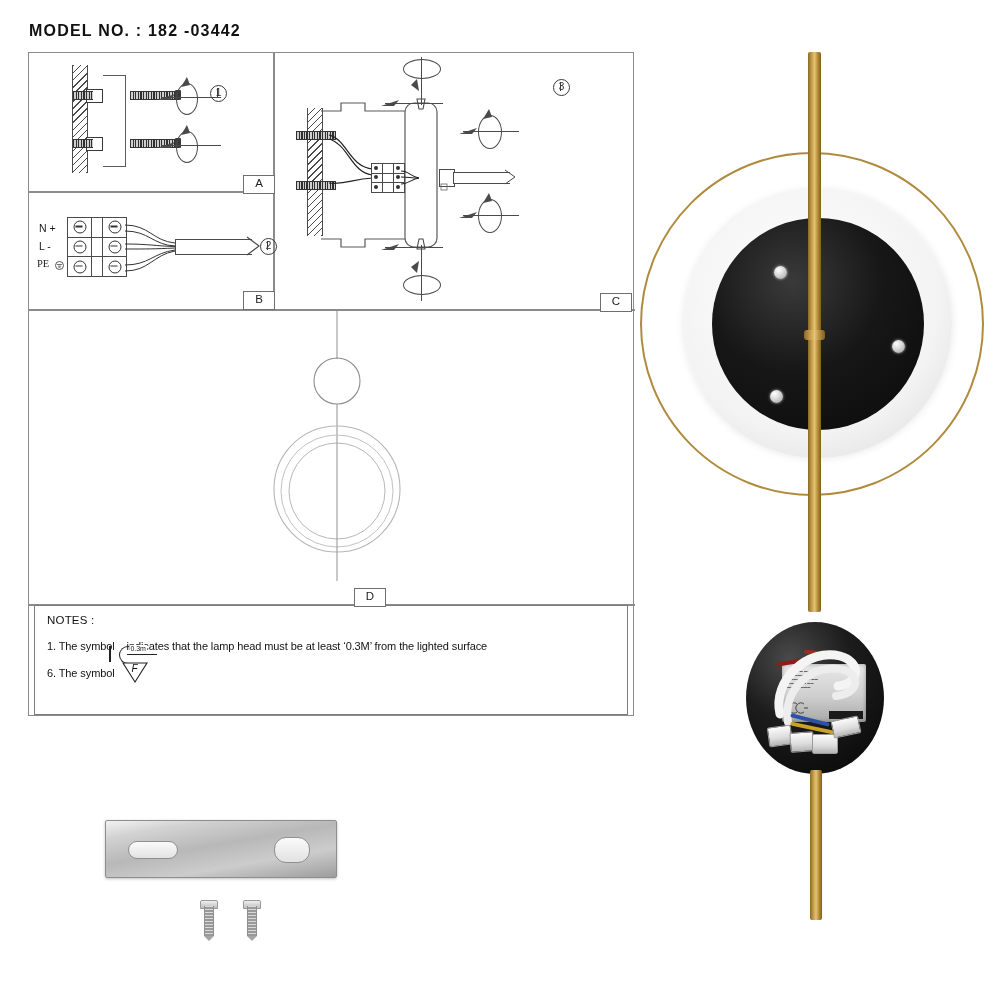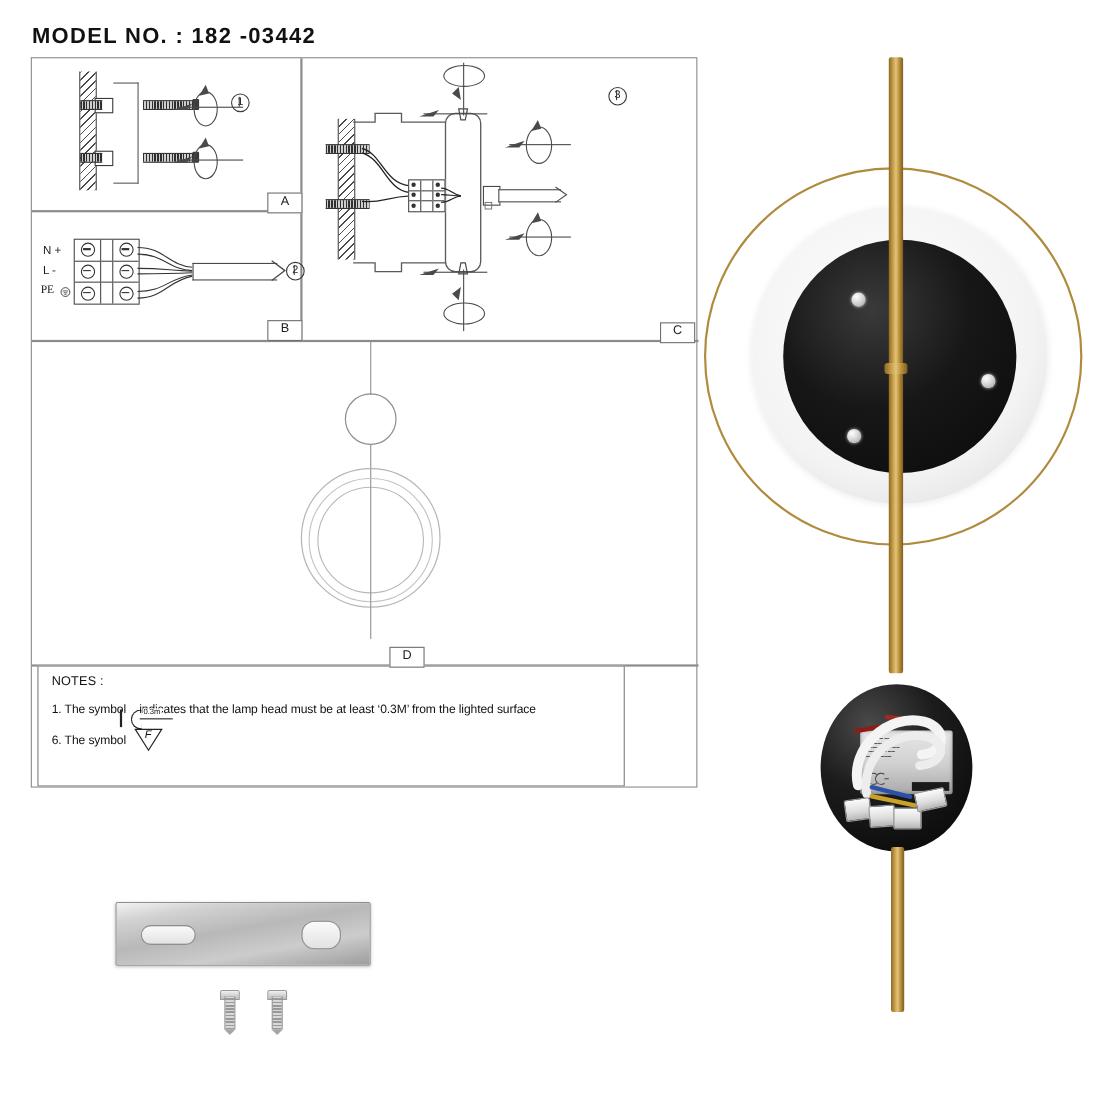--- a/index.html
+++ b/index.html
@@ -9,21 +9,21 @@
     font-family:"Liberation Sans", sans-serif;
     position:relative;
     overflow:hidden;
     color:#1a1a1a;
   }
   .page{position:absolute;inset:0;}
 
   
   #page-title{
     position:absolute;left:29px;top:22px;
-    font-size:20px;letter-spacing:1.2px;font-weight:600;
+    font-size:16px;letter-spacing:1.2px;font-weight:600;
     color:#111;white-space:nowrap;
     font-family:"Liberation Sans", sans-serif;
   }
 
   
   .frame{
     position:absolute;left:28px;top:52px;width:606px;height:664px;
     border:1.6px solid #8b8b8b;box-sizing:border-box;background:#fff;
   }
   .vline{position:absolute;background:#8b8b8b;}
@@ -102,21 +102,21 @@
     content:"";position:absolute;left:1px;top:4px;width:7px;height:1.4px;background:#333;
   }
   .tlabel{
     position:absolute;font-size:10.5px;color:#1a1a1a;white-space:nowrap;
     font-family:"Liberation Sans", sans-serif;
   }
   .cable{position:absolute;border:1.3px solid #4a4a4a;background:#fff;}
 
   
   .notes{
-    position:absolute;left:34px;top:605px;width:534px;height:110px;
+    position:absolute;left:34px;top:605px;width:594px;height:110px;
     border:1.4px solid #7d7d7d;background:#fff;box-sizing:border-box;
   }
   .notes-title{
     position:absolute;left:12px;top:8px;font-size:11.5px;color:#111;letter-spacing:.2px;
   }
   .note-row{
     position:absolute;left:12px;font-size:11px;color:#111;white-space:nowrap;
     letter-spacing:-.1px;
   }
   .note-row .pre{display:inline-block;vertical-align:middle;}

